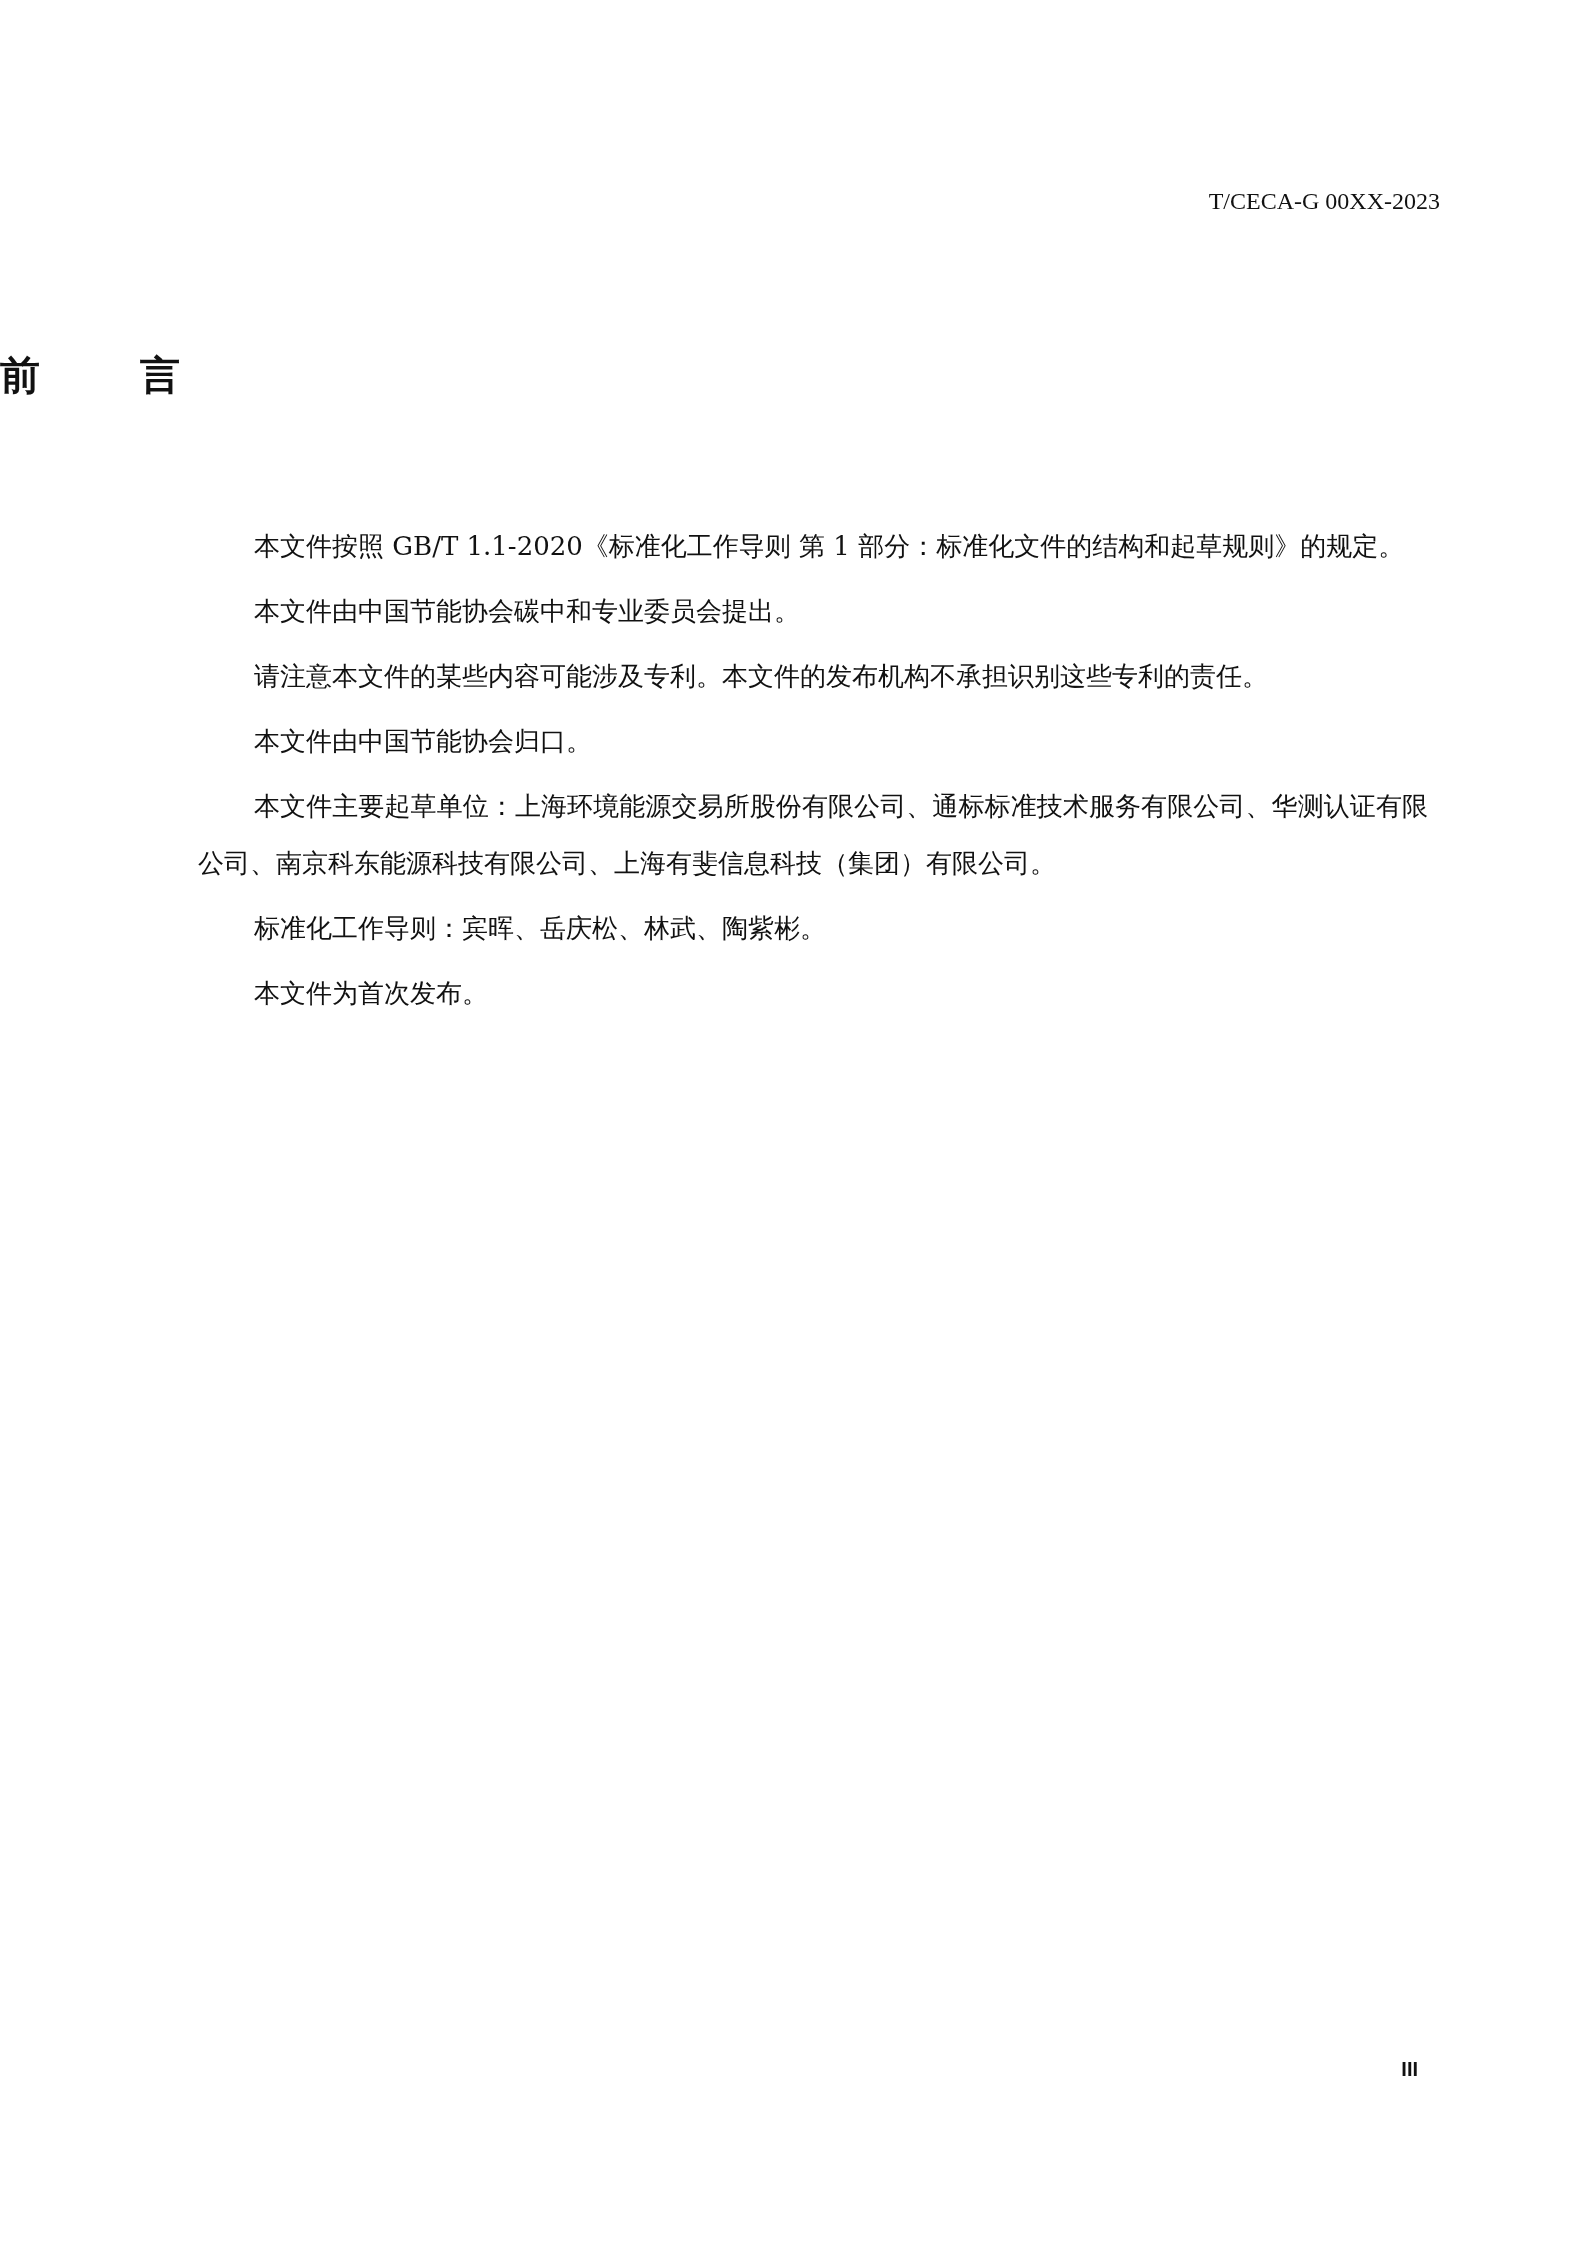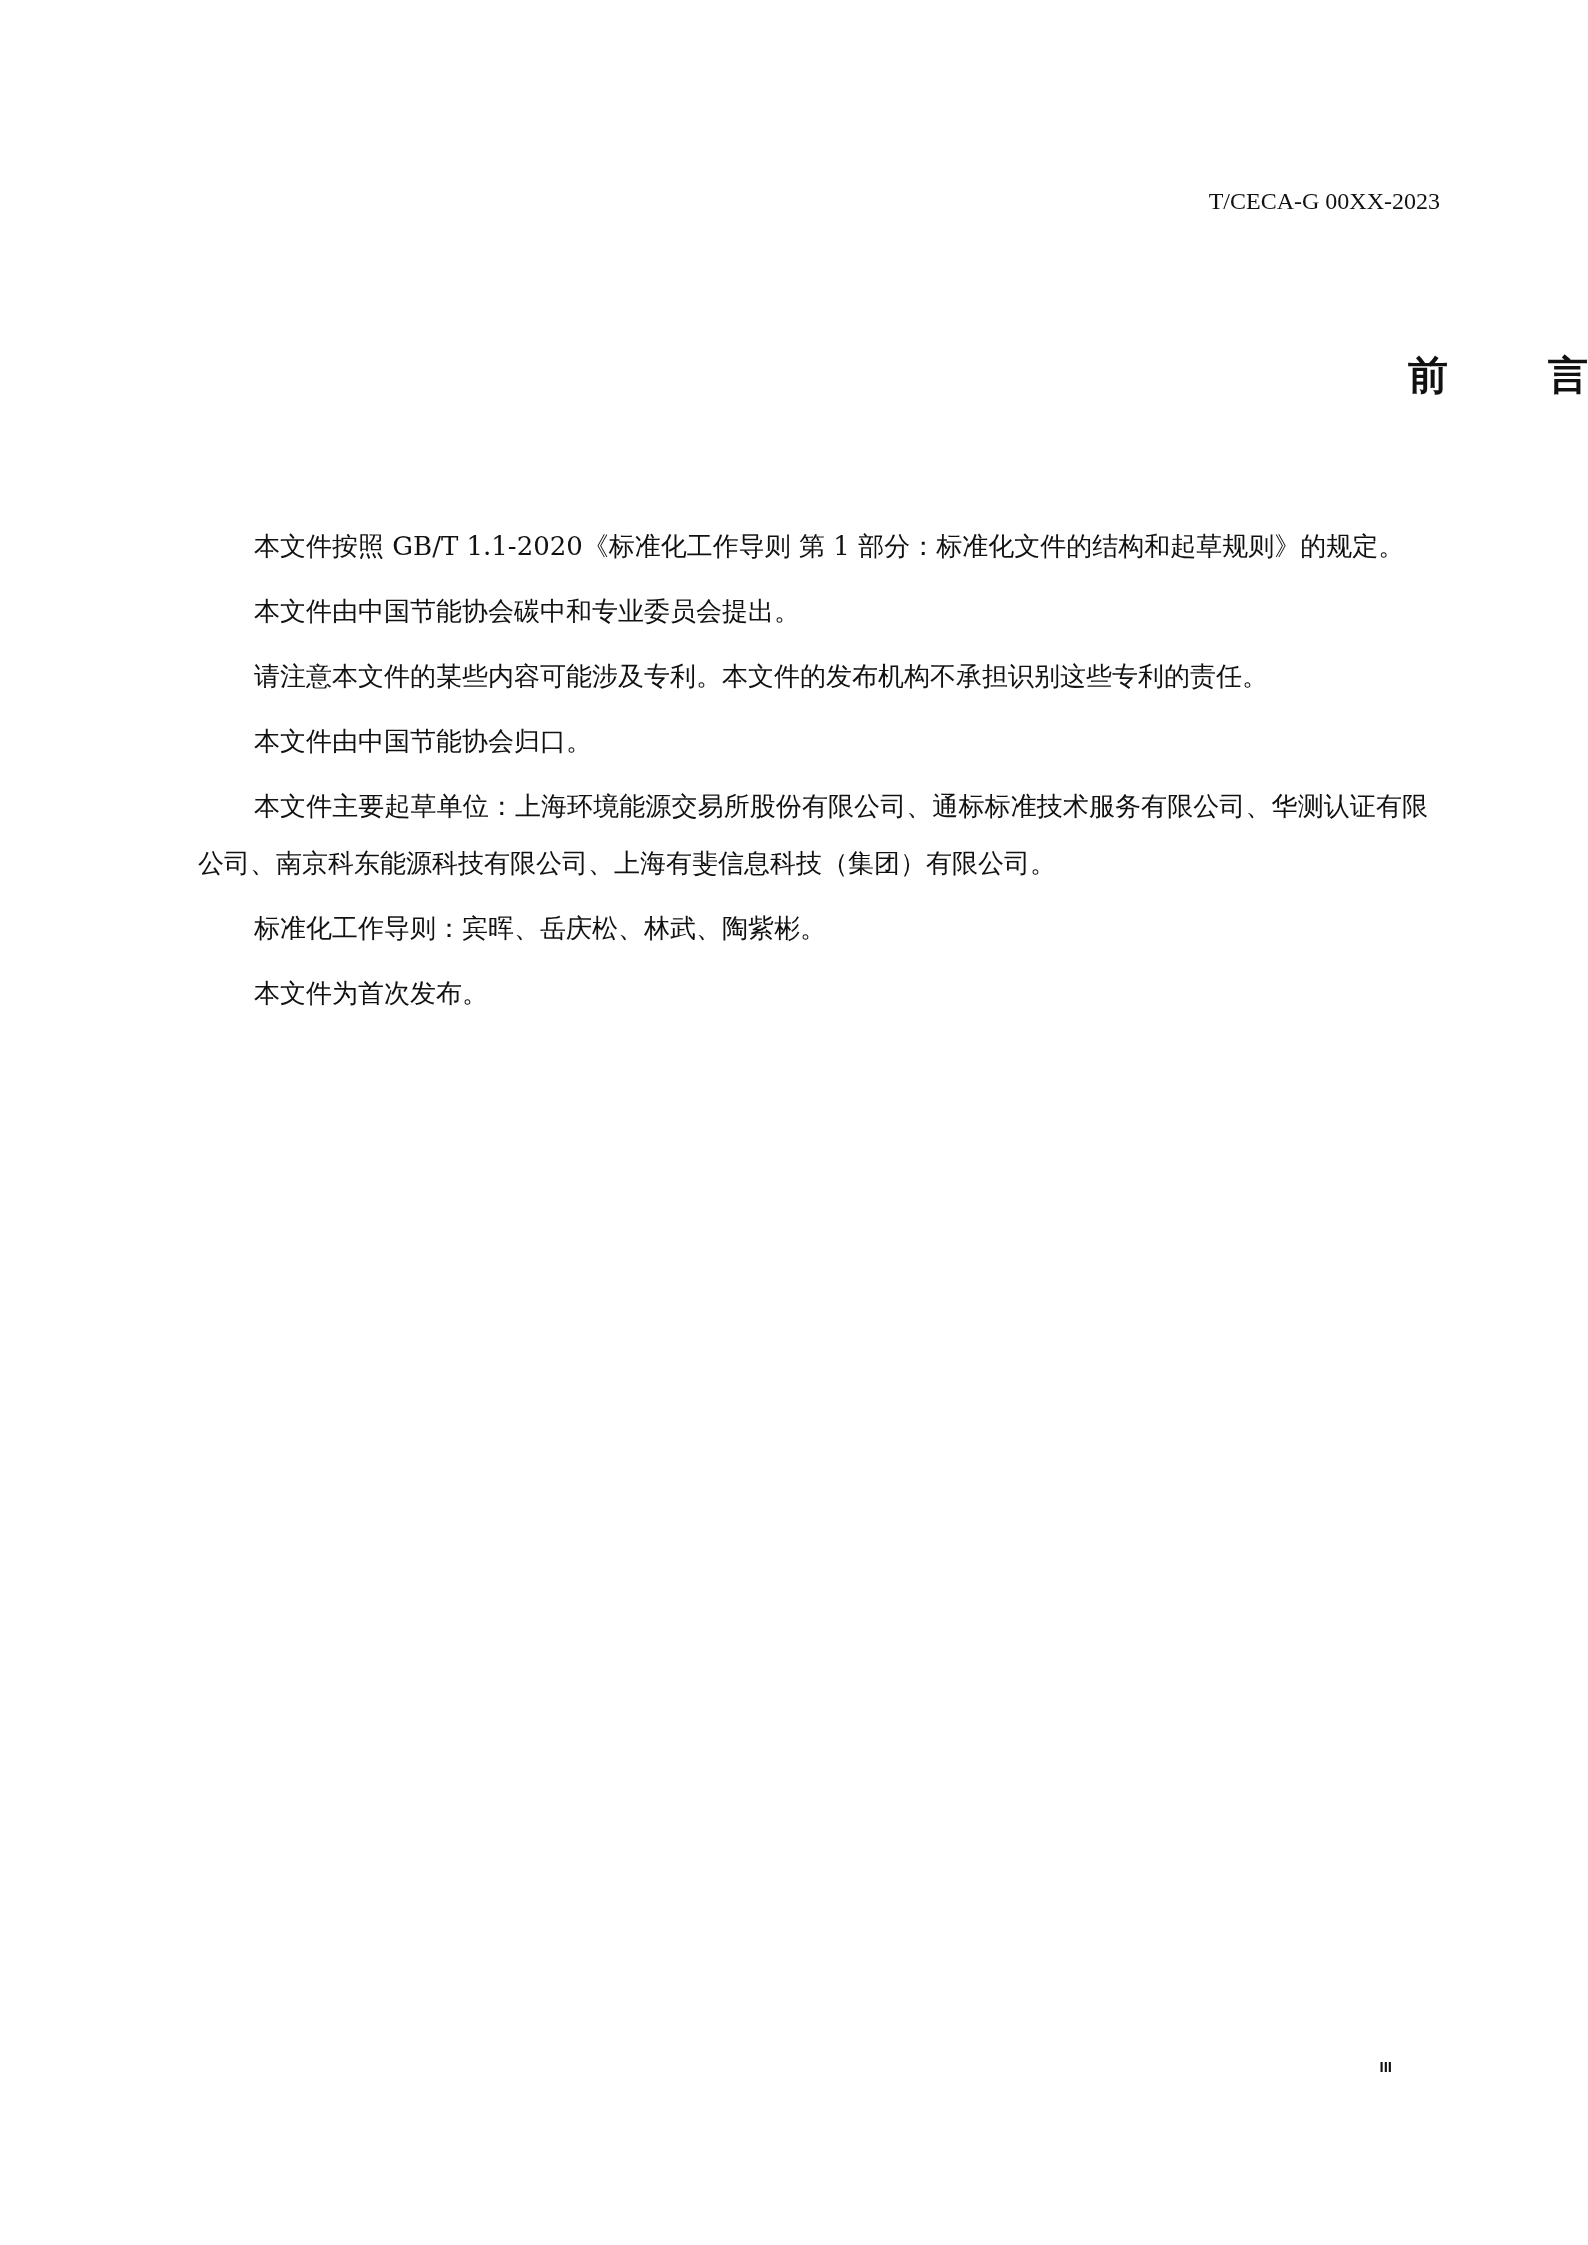--- a/index.html
+++ b/index.html
@@ -1,27 +1,27 @@
 <!DOCTYPE html>
 <html><head>
 <meta charset="utf-8">
 <style>
   html, body { margin: 0; padding: 0; background: #ffffff; }
   body { width: 1588px; height: 2245px; position: relative; overflow: hidden;
          font-family: "DejaVu Serif", "Liberation Serif", serif; color: #111; }
   .doc-code { position: absolute; top: 188px; right: 148px; font-size: 24px;
               font-family: Liberation Serif, serif; letter-spacing: 0; }
-  .title { position: absolute; top: 348px; left: 0; width: 100%; text-align: right;
+  .title { position: absolute; top: 348px; left: 0; width: 100%; text-align: left;
            font-size: 40px; font-weight: bold; font-family: "DejaVu Sans", sans-serif; }
   .title span { display: inline-block; }
   .title .gap { width: 100px; }
   .body { position: absolute; top: 510px; left: 190px; width: 1246px; font-size: 26px;
           line-height: 57px; font-family: "DejaVu Serif", serif; }
   .para { margin: 8px; text-indent: 56px; text-align: justify; }
-  .page-num { position: absolute; top: 2058px; right: 196px; font-size: 15px; font-weight: bold;
+  .page-num { position: absolute; top: 2058px; right: 170px; font-size: 20px; font-weight: bold;
               font-family: "Liberation Sans", sans-serif; text-align: center; }
 </style>
 </head>
 <body>
 
 <div class="doc-code">T/CECA-G 00XX-2023</div>
 
 <div class="title">
   <span>前</span><span class="gap"></span><span>言</span>
 </div>

